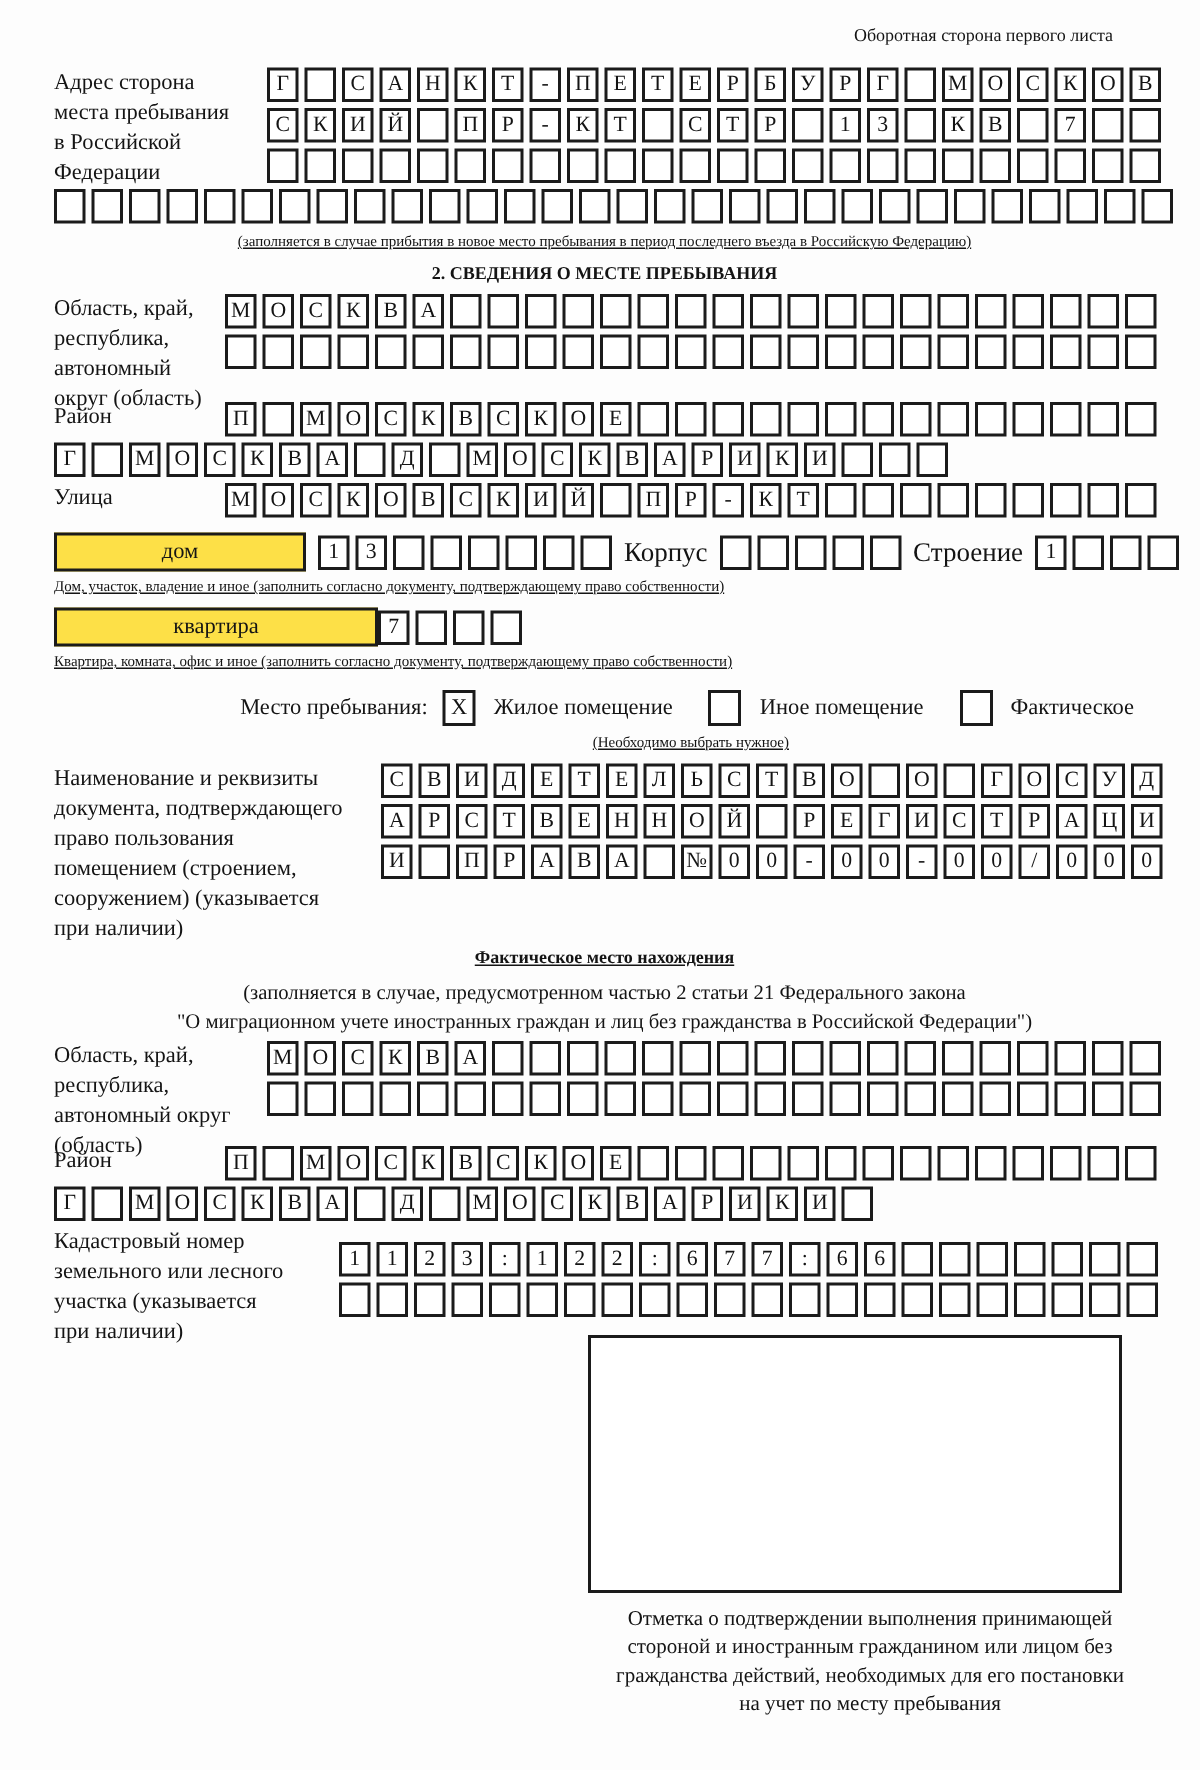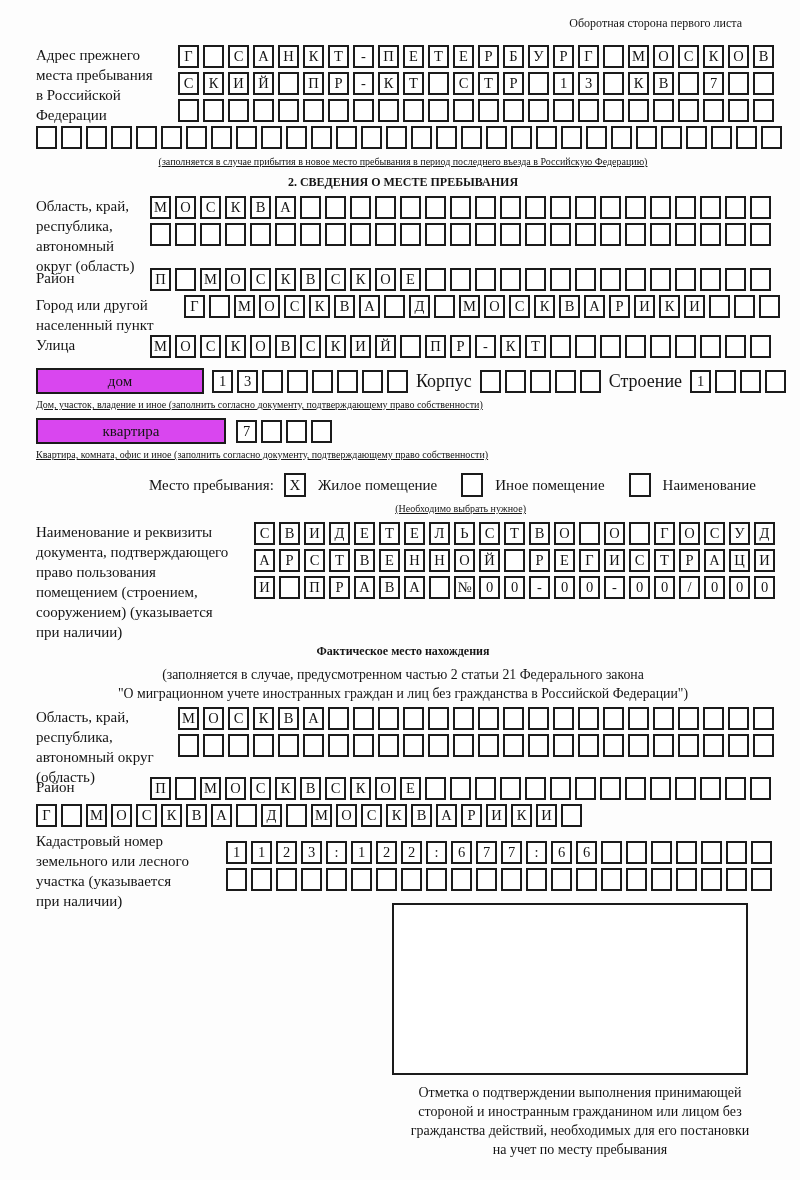--- a/index.html
+++ b/index.html
@@ -28,51 +28,51 @@
   .ml142 { margin-left:142px; } .ml114 { margin-left:114px; } .ml190 { margin-left:190px; }
 
   .note { font-size:10px; line-height:18px;text-decoration:underline; }
   .center { text-align:center; }
   .prewrap { white-space:pre-line; }
 
   .sec-title { text-align:center; font-weight:bold; font-size:12px; margin:4px 0 6px; }
 
   .house-row { display:flex; align-items:center; margin:6px 0 2px; }
   .wide-box {
-    height:26px; border:2px solid #1b1b1b; background:#d946ef;
+    height:26px; border:2px solid #1b1b1b; background:#fde047;
     display:flex; align-items:center; justify-content:center; font-size:15px;
     flex:0 0 auto;
   }
-  .wb168 { width:168px; margin-right:8px; } .wb200 { width:190px; margin-right:10px; }
+  .wb168 { width:168px; margin-right:8px; } .wb200 { width:216px; }
   .inline-cells { display:flex; height:23px; }
   .inline-label { font-size:18px; margin:0 8px 0 4px; }
 
   .stay-row { display:flex; align-items:center; margin-top:8px; font-size:15px; height:26px;justify-content:flex-end; }
   .checkbox {
     width:22px; height:24px; border:2px solid #1b1b1b; background:#fff; flex:0 0 auto;
     display:flex; align-items:center; justify-content:center; font-size:15px; margin:0 12px 0 10px;
   }
   .opt-label { margin-right:14px; }
   .choose-note { margin:2px 0 2px 190px; width:300px; text-align:right; }
 
   .s3-note { font-size:13.8px; line-height:19px; text-align:center; margin-bottom:4px; }
 
   .stamp-box { width:356px; height:172px; border:2px solid #1b1b1b; background:#fff; margin:8px 0 8px 356px; }
   .stamp-note { margin-left:318px; width:452px; text-align:center; font-size:14px; line-height:19px; white-space:pre-line; }
 
   .mb18 { margin-bottom:18px; } .mb16 { margin-bottom:16px; }
-  .mt4 { margin-top:4px; } .mt10 { margin-top:10px; } .mt2 { margin-top:2px; }
+  .mt4 { margin-top:4px; } .mt10 { margin-top:10px; } .mt2 { margin-top:2px;text-decoration:underline; }
 </style>
 </head>
 <body>
 
 <div class="top-title">Оборотная сторона первого листа</div>
 
 <div class="field">
-  <div class="flabel w142">Адрес прежнего
+  <div class="flabel w142">Адрес сторона
 места пребывания
 в Российской
 Федерации</div>
   <div class="rows">
     <div class="cellrow">
         <span class="cell">Г</span>
         <span class="cell"></span>
         <span class="cell">С</span>
         <span class="cell">А</span>
         <span class="cell">Н</span>
@@ -274,22 +274,20 @@
       <span class="cell"></span>
       <span class="cell"></span>
       <span class="cell"></span>
       <span class="cell"></span>
       <span class="cell"></span>
       <span class="cell"></span>
     </div>
 </div>
 
 <div class="field">
-  <div class="flabel w148">Город или другой
-населенный пункт</div>
   <div class="cellrow">
       <span class="cell">Г</span>
       <span class="cell"></span>
       <span class="cell">М</span>
       <span class="cell">О</span>
       <span class="cell">С</span>
       <span class="cell">К</span>
       <span class="cell">В</span>
       <span class="cell">А</span>
       <span class="cell"></span>
@@ -383,21 +381,21 @@
 </div>
 <div class="note">Квартира, комната, офис и иное (заполнить согласно документу, подтверждающему право собственности)</div>
 
 <div class="stay-row">
   <span>Место пребывания:</span>
   <span class="checkbox">X</span>
   <span class="opt-label">Жилое помещение</span>
   <span class="checkbox"></span>
   <span class="opt-label">Иное помещение</span>
   <span class="checkbox"></span>
-  <span class="opt-label">Наименование</span>
+  <span class="opt-label">Фактическое</span>
 </div>
 <div class="note choose-note">(Необходимо выбрать нужное)</div>
 
 <div class="field mt4">
   <div class="flabel w218">Наименование и реквизиты
 документа, подтверждающего
 право пользования
 помещением (строением,
 сооружением) (указывается
 при наличии)</div>

